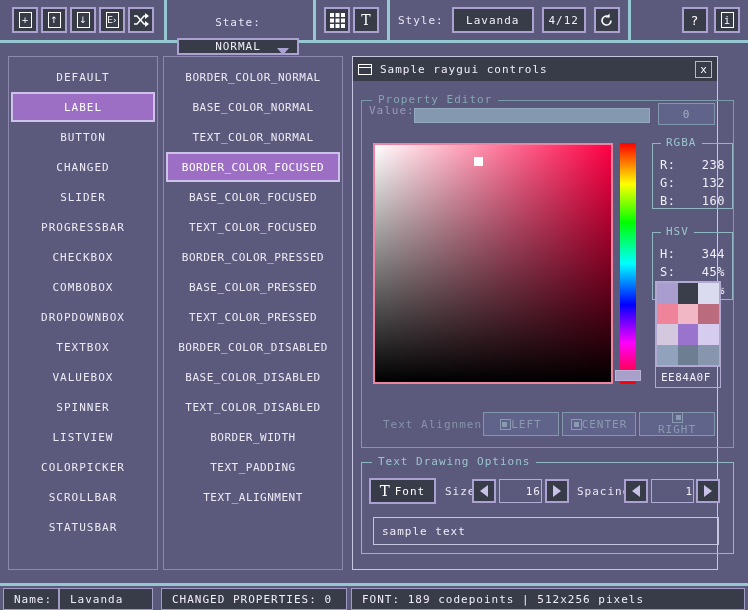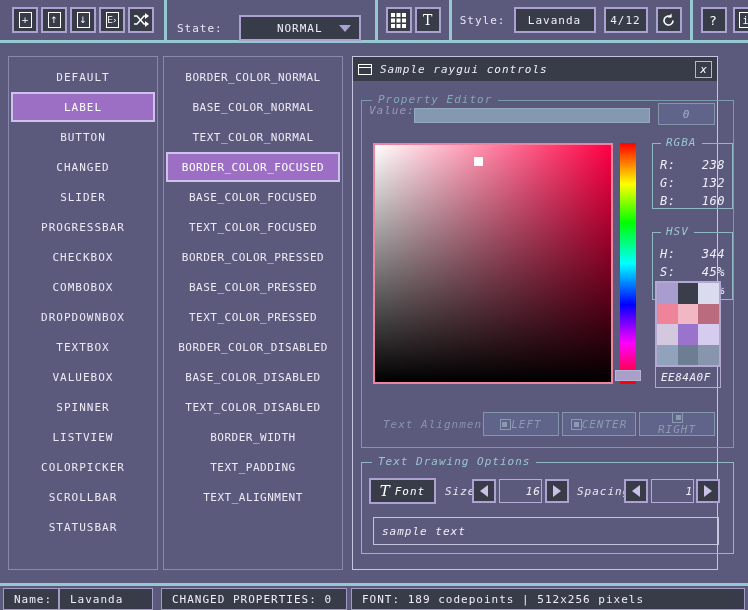--- a/index.html
+++ b/index.html
@@ -52,21 +52,21 @@
   }
   .list-item.selected {
     background:var(--c-accent-strong,#9C6FC4);
     border-color:var(--c-accent-sel-border,#CDC3EA);
     color:#fff;
   }
   #props-list .list-item { letter-spacing:0.5px; }
   
   .window {
     position:absolute; left:352px; top:56px; width:366px; height:514px;
-    border:1px solid #C8C5E0; background:var(--c-bg,#5B5A7C);font-style:italic;
+    border:1px solid #C8C5E0; background:var(--c-bg,#5B5A7C);
   }
   .win-title {
     height:24px; background:var(--c-dark,#383C48);
     display:flex; align-items:center; padding:0 5px; gap:8px;
   }
   .win-icon { width:14px; height:11px; border:1px solid #fff; position:relative; flex:0 0 auto; }
   .win-icon::after { content:""; position:absolute; left:0; right:0; top:2px; height:1px; background:#fff; }
   .win-close {
     margin-left:auto; width:17px; height:17px; background:var(--c-dark,#383C48);
     border:1px solid #B9B4D6; color:#fff; display:flex; align-items:center; justify-content:center;
@@ -175,21 +175,21 @@
       <div class="tb-btn">
         <svg width="16" height="14" viewBox="0 0 16 14">
           <path d="M1 3 h3 l7 8 h2" stroke="#fff" stroke-width="1.4" fill="none"></path>
           <path d="M1 11 h3 l7 -8 h2" stroke="#fff" stroke-width="1.4" fill="none"></path>
           <path d="M12 0 l4 3 -4 3 z" fill="#fff"></path>
           <path d="M12 8 l4 3 -4 3 z" fill="#fff"></path>
         </svg>
       </div>
     </div>
     <div class="tb-div"></div>
-    <div class="tb-group" style="padding:16px 14px 0 10px; gap:16px;">
+    <div class="tb-group" style="padding:16px 14px 0 10px; gap:9px;flex-direction:column;">
       <span class="tb-label">State:</span>
       <div class="dd-box">
         <span>NORMAL</span>
         <span class="dd-tri"></span>
       </div>
     </div>
     <div class="tb-div"></div>
     <div class="tb-group" style="padding:0 8px;">
       <div class="tb-btn">
         <svg width="15" height="15" viewBox="0 0 15 15">

